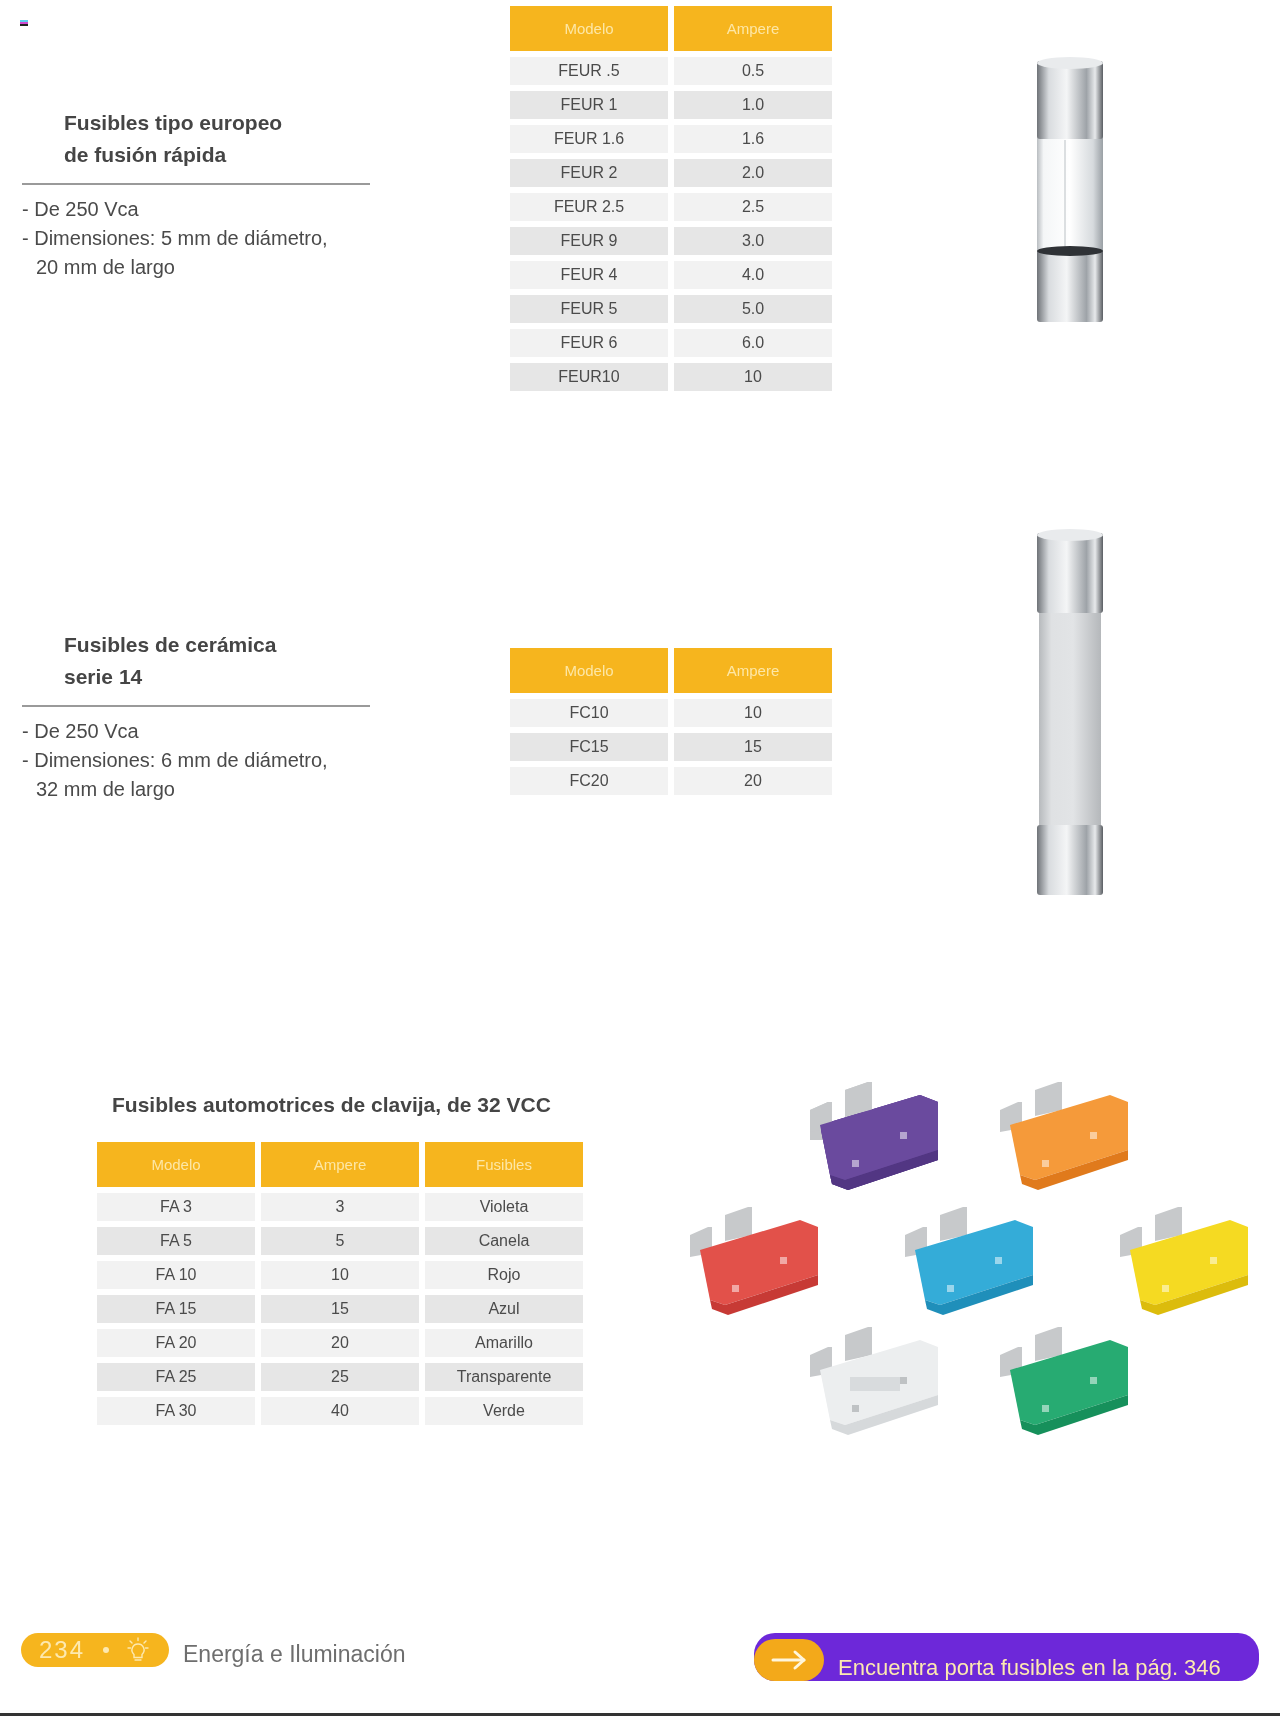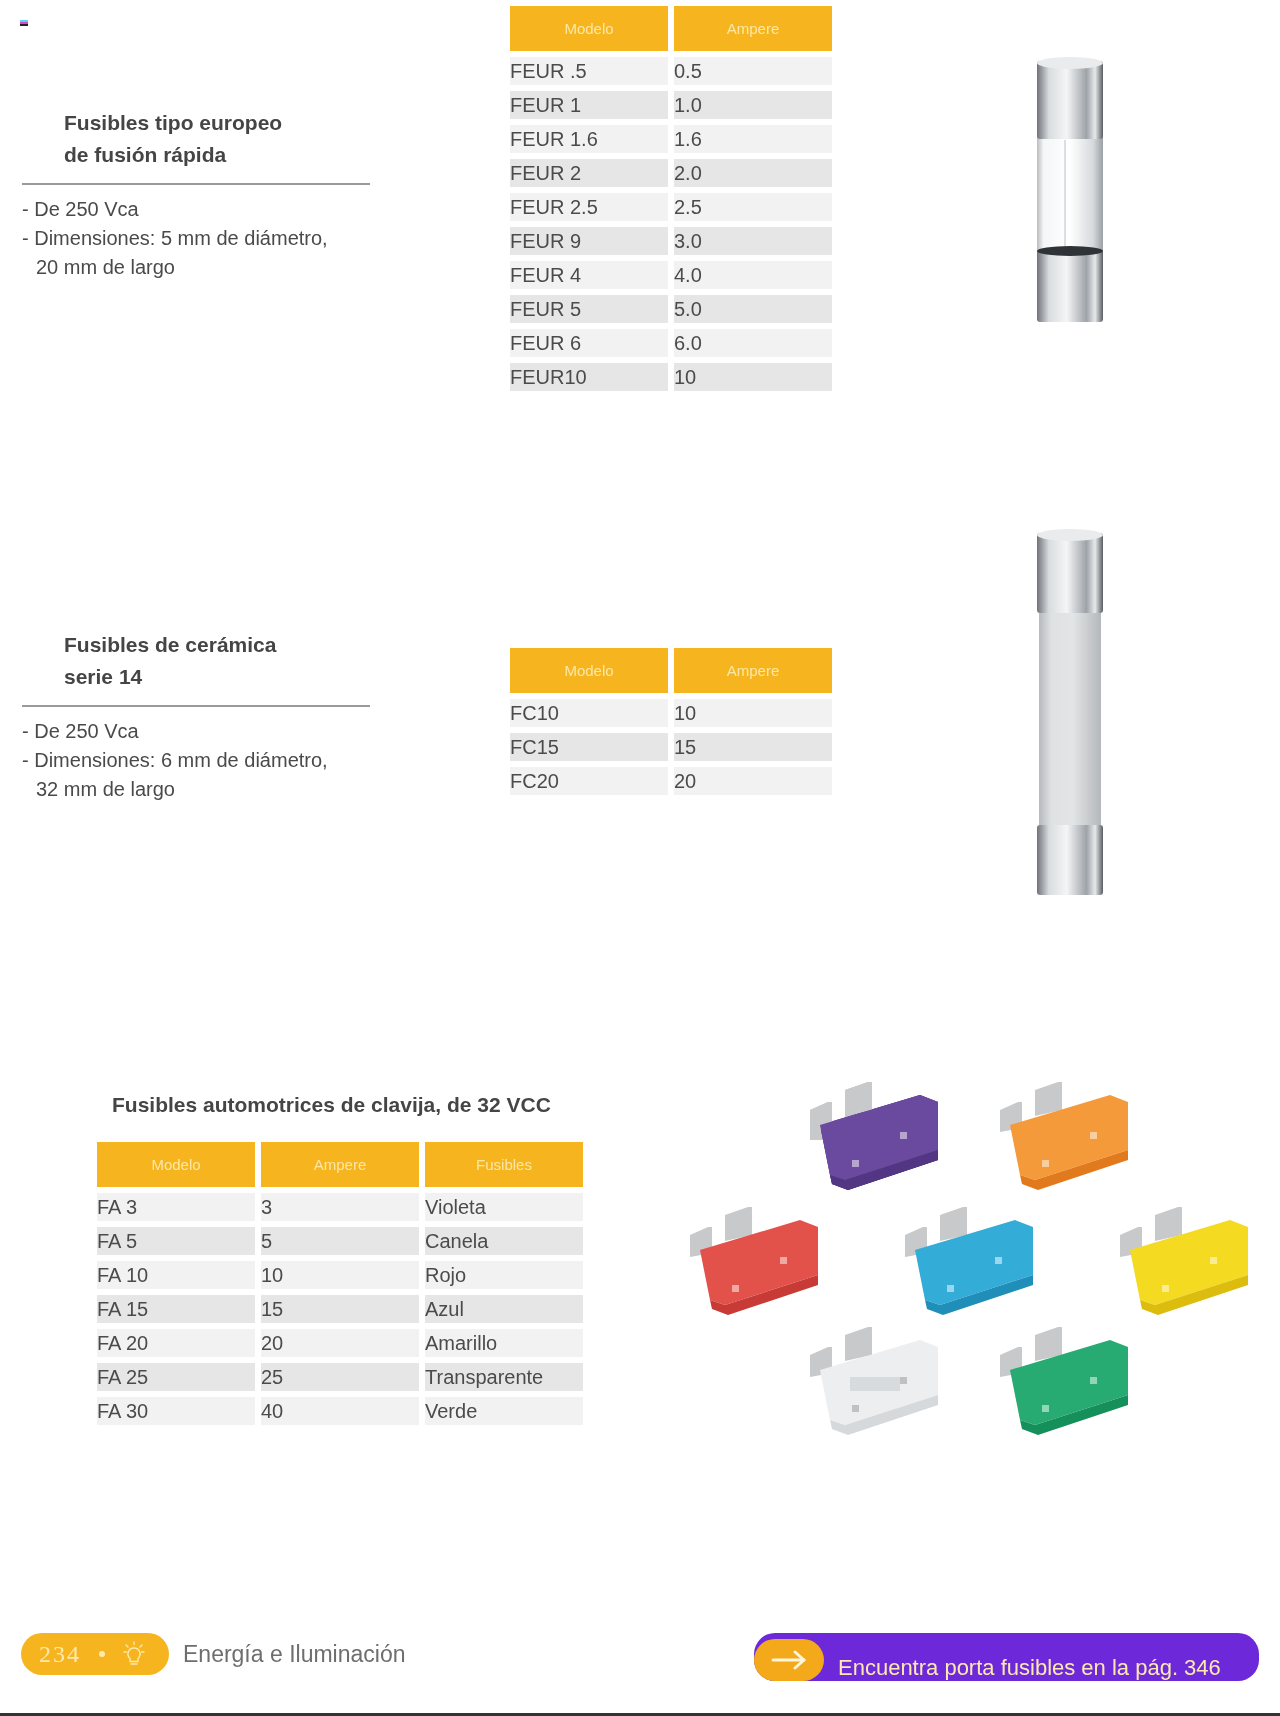--- a/index.html
+++ b/index.html
@@ -20,37 +20,37 @@
     .spec-list { font-size: 20px; line-height: 29px; color: #4a4a4a; list-style: none; }
     .spec-list li { padding-left: 14px; text-indent: -14px; }
 
     
     table.spec { border-collapse: separate; border-spacing: 6px 6px; position: absolute; }
     table.spec th {
       background: #f6b51e; color: #fde7a6; font-weight: normal; font-size: 15px;
       height: 45px; text-align: center;
     }
     table.spec td {
-      font-size: 20px; color: #4b4b4b; height: 28px; 
+      font-size: 16px; color: #4b4b4b; height: 28px; text-align: center;
     }
     table.spec tr:nth-child(odd) td { background: #f2f2f2; }
     table.spec tr:nth-child(even) td { background: #e6e6e6; }
 
     
     .glass-fuse { left: 1035px; top: 55px; width: 70px; height: 270px; }
     .ceramic-fuse { left: 1035px; top: 527px; width: 70px; height: 370px; }
     .blade-fuses { left: 670px; top: 1070px; width: 600px; height: 380px; }
 
     
     .auto-title { left: 112px; top: 1093px; font-size: 21px; font-weight: bold; color: #454545; }
 
     
     .page-pill {
-      left: 21px; top: 1633px; width: 148px; height: 42px; border-radius: 21px;
-      background: #f6b51e; display: flex; align-items: center; padding-left: 18px; gap: 18px; font-family: Liberation Serif, serif;
+      left: 21px; top: 1633px; width: 148px; height: 34px; border-radius: 21px;
+      background: #f6b51e; display: flex; align-items: center; padding-left: 18px; gap: 18px;
     }
     .page-num { font-size: 24px; color: #fde9b0; letter-spacing: 2px; }
     .page-dot { width: 6px; height: 6px; border-radius: 50%; background: #fde9b0; }
     .section-name { left: 183px; top: 1641px; font-size: 23px; color: #6e6e6e; text-align: center; }
     .cta-pill {
       left: 754px; top: 1633px; width: 505px; height: 48px; border-radius: 21px;
       background: #6d28d9; display: flex; align-items: flex-end;
     }
     .cta-arrow-wrap {
       width: 70px; height: 42px; border-radius: 21px; background: #f3a91a;

